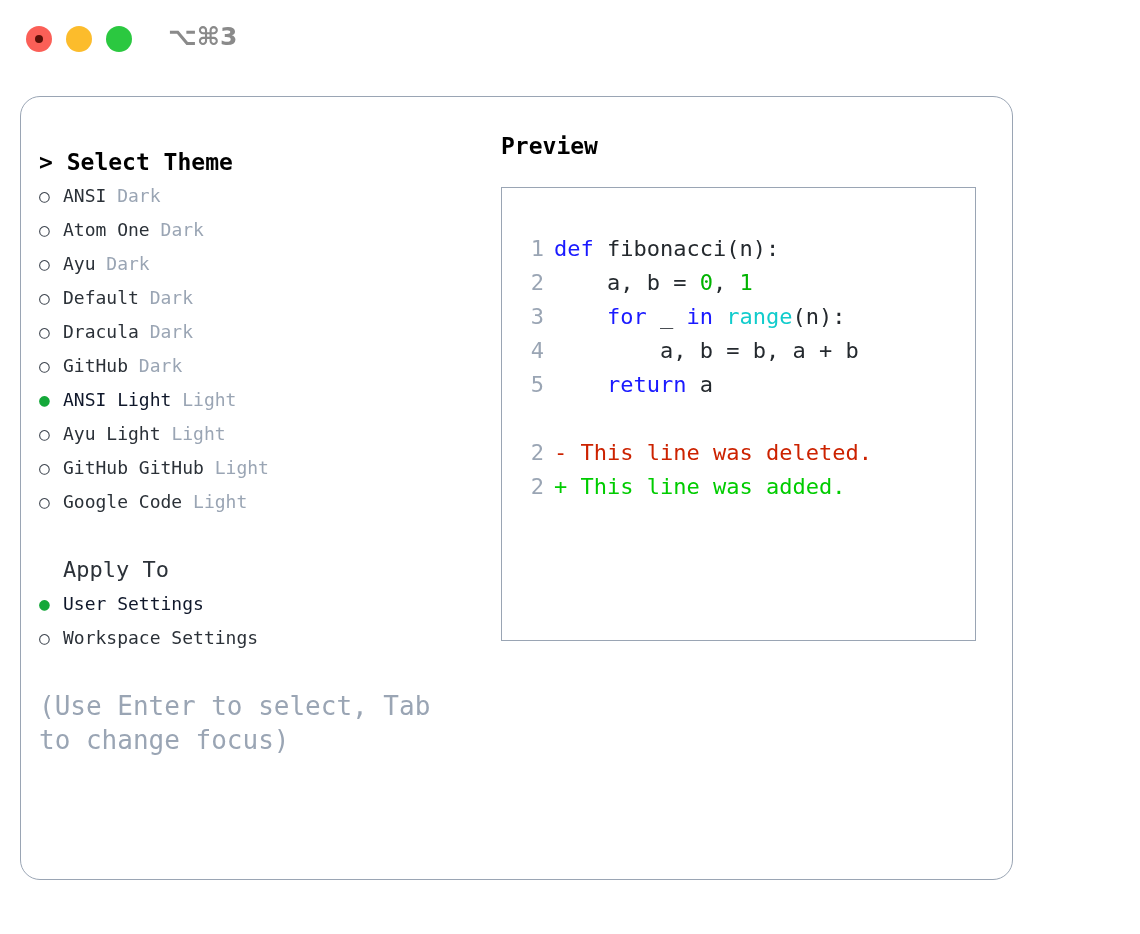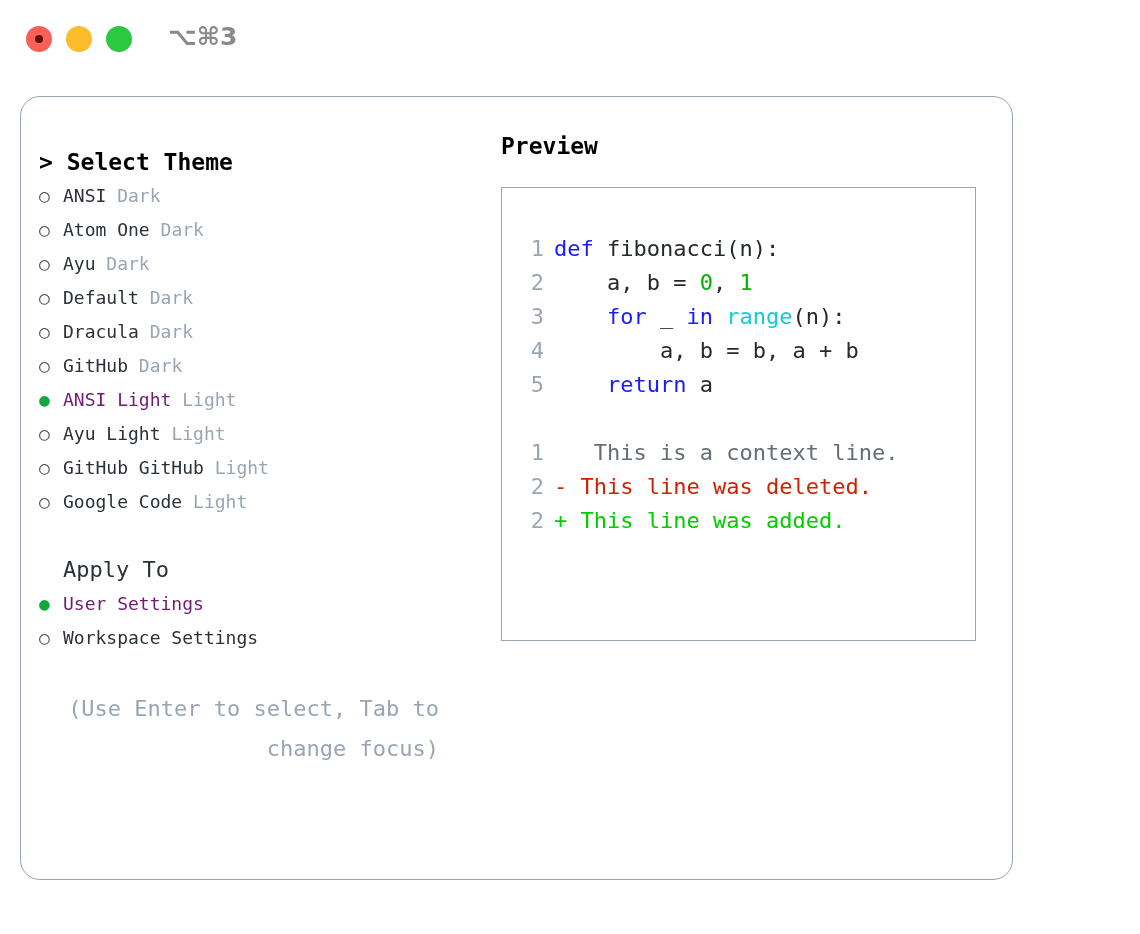--- a/index.html
+++ b/index.html
@@ -105,40 +105,39 @@
     white-space: pre;
     display: block;
   }
   .bullet {
     display: inline-block;
     width: 24px;
     color: #3f4650;
   }
   .bullet.sel { color: #14a83a; }
   .opt-label { color: #2b3138; }
-  .opt-row.selected .opt-label { color: #701a75; }
+  .opt-row.selected .opt-label { color: #0f172a; }
   .opt-badge { color: #9aa5b4; }
 
   .subsection {
     margin-top: 34px;
   }
   .apply-heading {
     font-size: 22px;
     line-height: 34px;
     color: #2b3138;
     white-space: pre;
     padding-left: 24px;
   }
   .hint {
     margin-top: 34px;
-    font-size: 22px;
-    line-height: 40px;
+    font-size: 26px;
+    line-height: 34px;
     color: #9aa5b4;
     width: 400px;
-    text-align: right;
   }
 
   
   .right-col {
     position: absolute;
     left: 480px;
     top: 32px;
     width: 490px;
   }
   .preview-title {
@@ -229,21 +228,20 @@
         <div class="preview-box">
           <div id="code-block">
               <div class="code-line"><span class="ln">1</span><span class="kw">def</span><span class="plain-code"> fibonacci(n):</span></div>
               <div class="code-line"><span class="ln">2</span><span class="plain-code">    a, b = </span><span class="num">0</span><span class="plain-code">, </span><span class="num">1</span></div>
               <div class="code-line"><span class="ln">3</span><span class="plain-code">    </span><span class="kw">for</span><span class="plain-code"> _ </span><span class="kw">in</span><span class="plain-code"> </span><span class="fn">range</span><span class="plain-code">(n):</span></div>
               <div class="code-line"><span class="ln">4</span><span class="plain-code">        a, b = b, a + b</span></div>
               <div class="code-line"><span class="ln">5</span><span class="plain-code">    </span><span class="kw">return</span><span class="plain-code"> a</span></div>
             </div>
           <div class="diff-gap"></div>
           <div id="diff-block">
-              <div class="code-line diff-line"><span class="ln">1</span><span class="diff-ctx"> </span><span class="diff-ctx">  This is a context line.</span></div>
               <div class="code-line diff-line"><span class="ln">2</span><span class="diff-del">-</span><span class="diff-del"> This line was deleted.</span></div>
               <div class="code-line diff-line"><span class="ln">2</span><span class="diff-add">+</span><span class="diff-add"> This line was added.</span></div>
             </div>
         </div>
       </div>
 
     </div>
   </div>
 </div>
 

